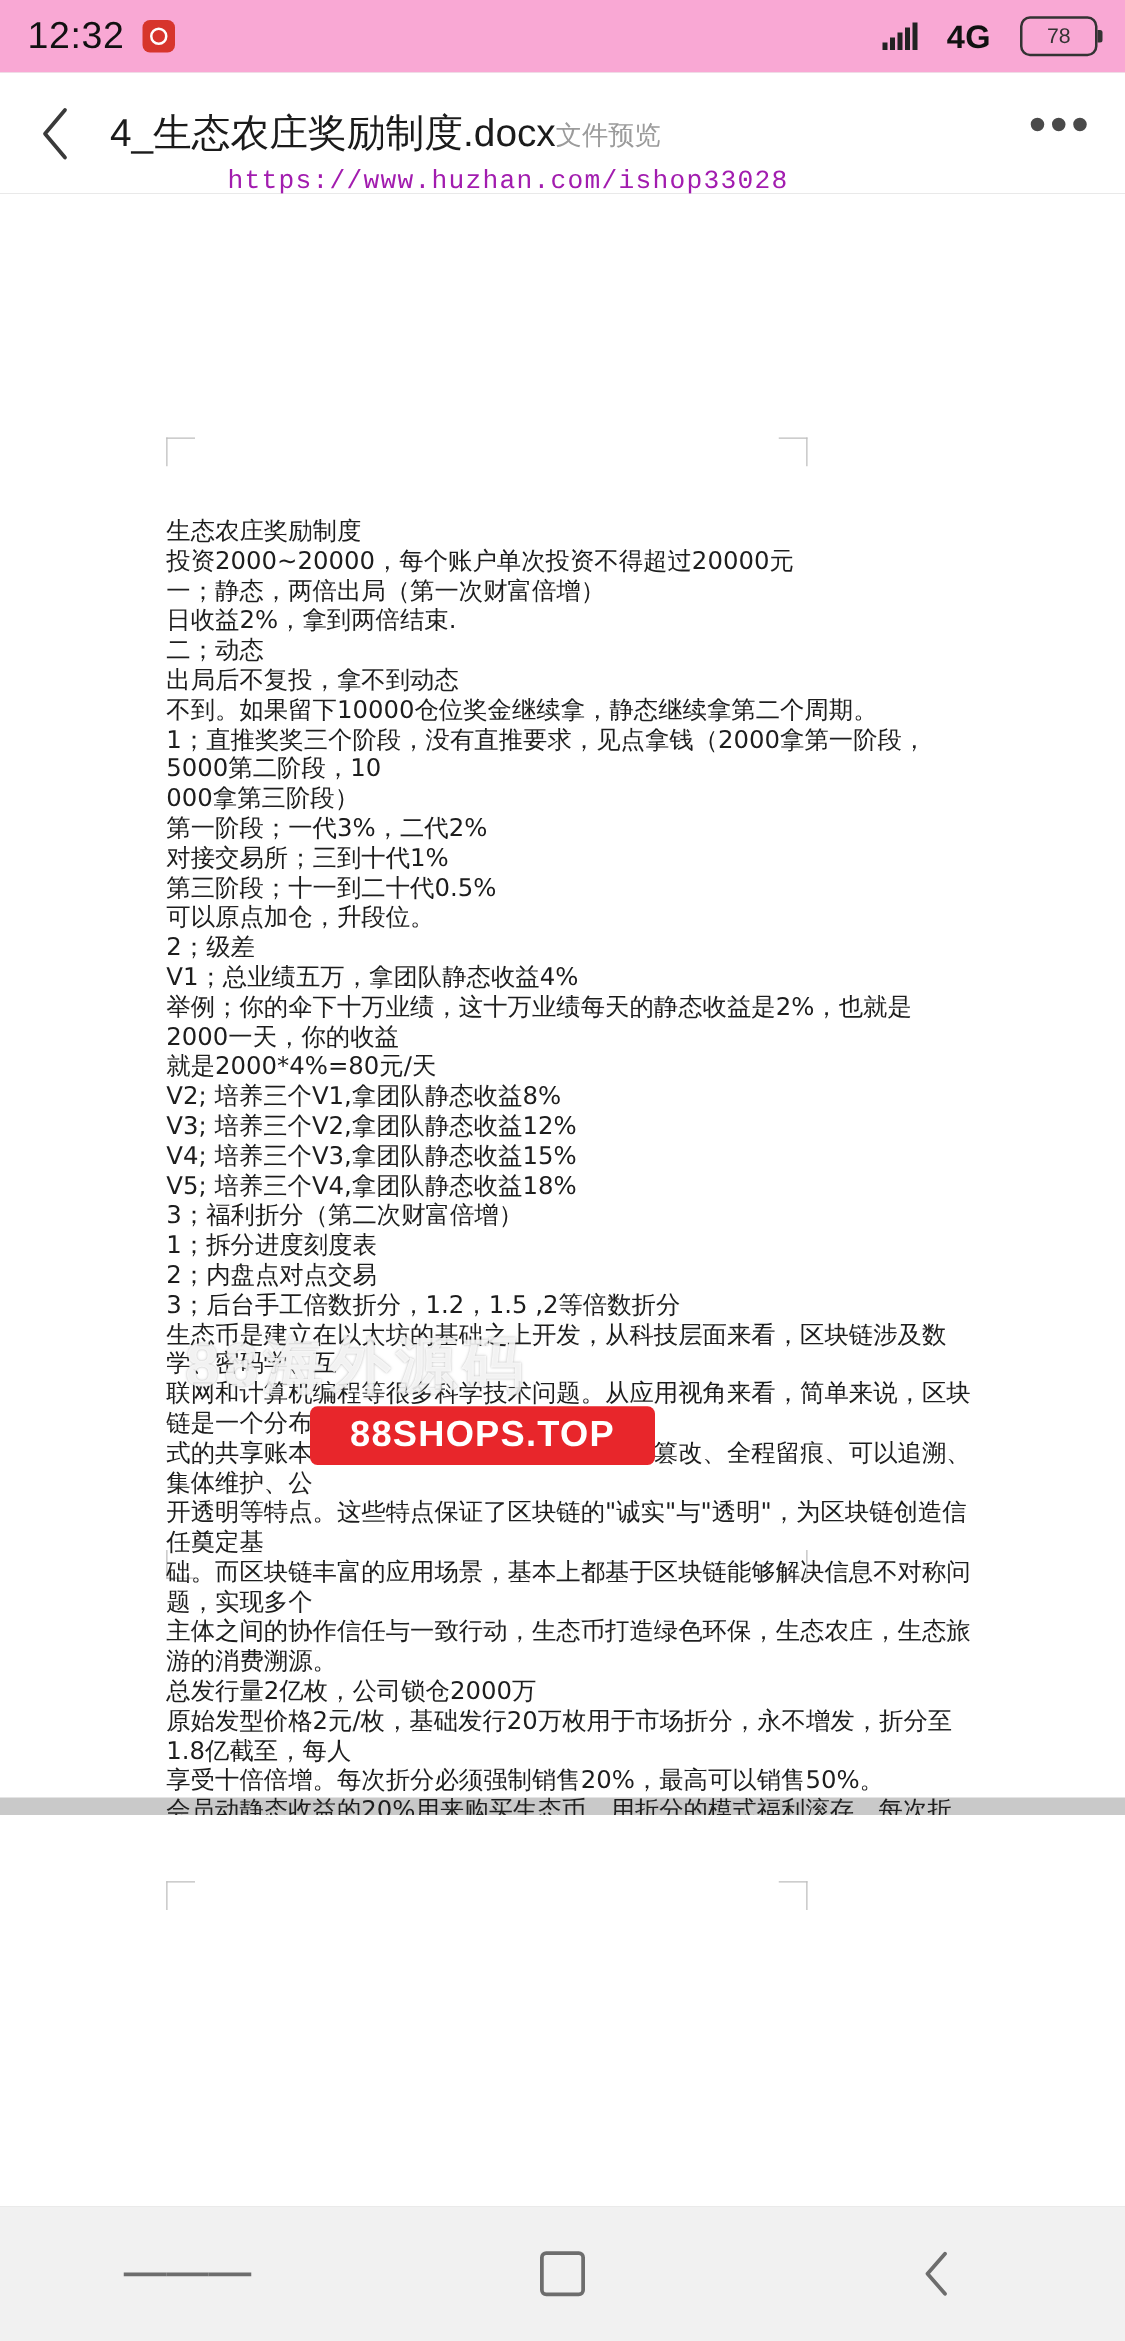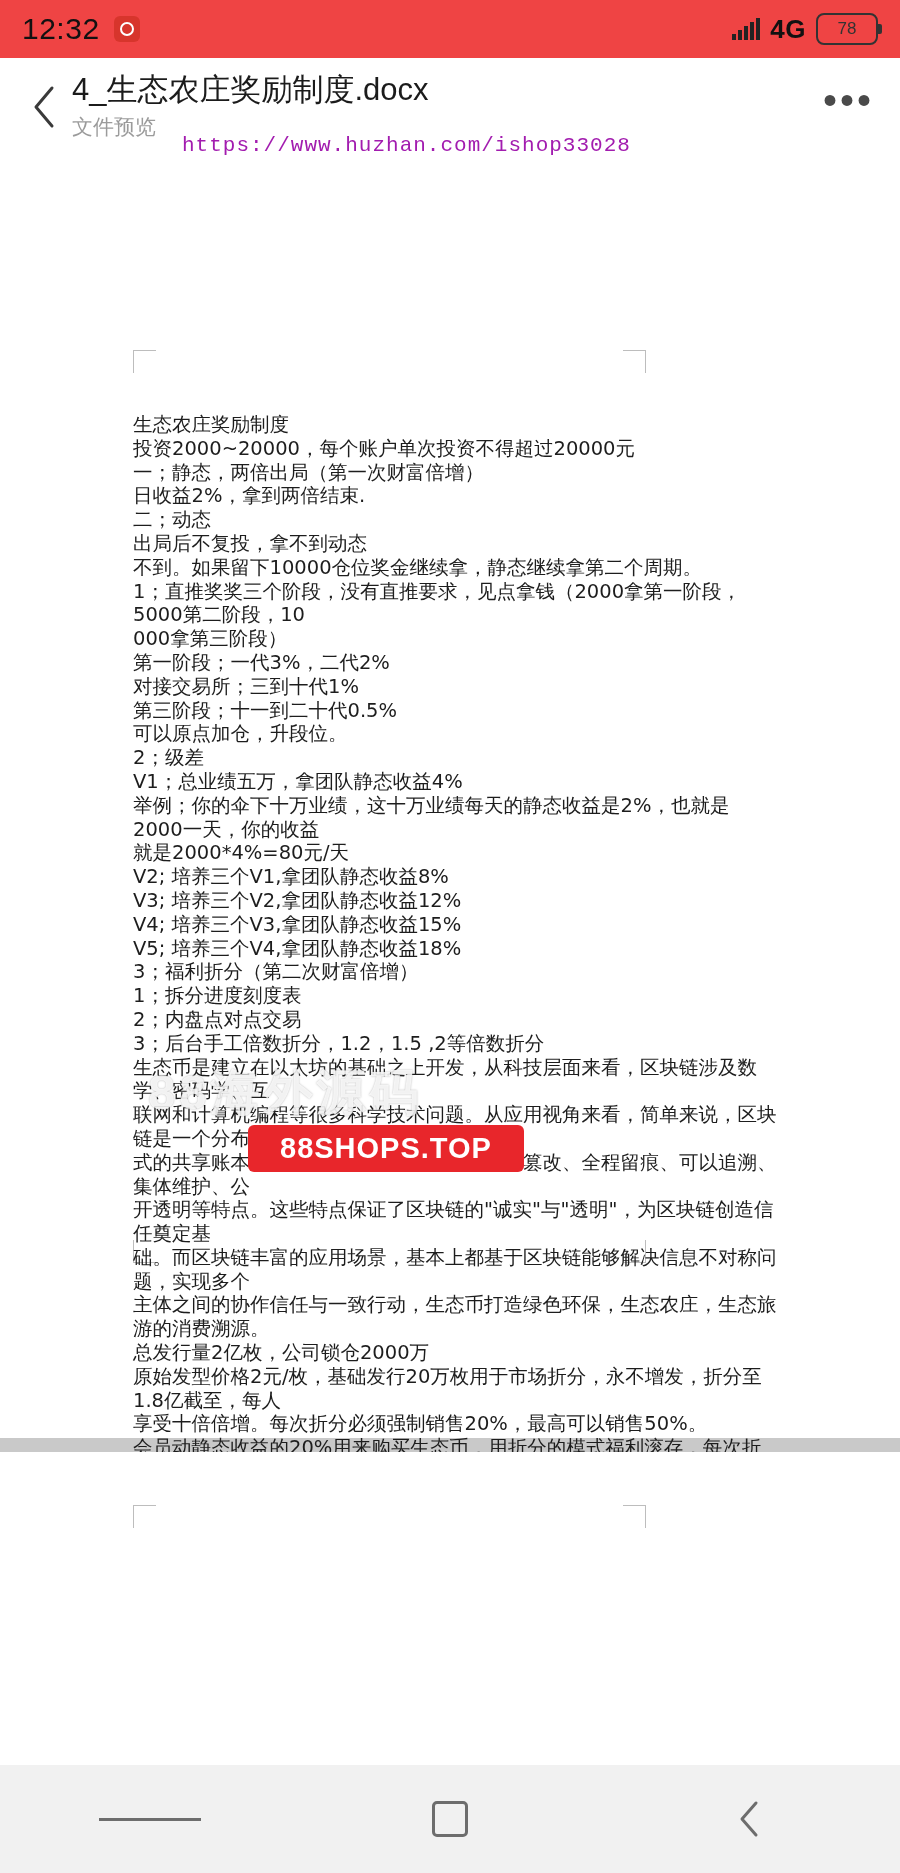--- a/index.html
+++ b/index.html
@@ -11,21 +11,21 @@
     width: 900px;
     height: 1873px;
     font-family: "Liberation Sans", sans-serif;
     overflow: hidden;
     position: relative;
   }
 
   
   .statusbar {
     height: 58px;
-    background: #ef4444;
+    background: #f9a8d4;
     display: flex;
     align-items: center;
     padding: 0 22px;
     box-sizing: border-box;
   }
   .status-time {
     font-size: 30px;
     color: #111;
     letter-spacing: 0.5px;
   }
@@ -43,21 +43,21 @@
     left: 6px; top: 6px;
     width: 14px; height: 14px;
     border-radius: 50%;
     border: 2px solid #fff;
     box-sizing: border-box;
   }
   .status-right {
     margin-left: auto;
     display: flex;
     align-items: center;
-    gap: 10px;
+    gap: 23px;
     justify-content: center;
   }
   .signal {
     display: flex;
     align-items: flex-end;
     gap: 2px;
     height: 22px;
   }
   .signal i {
     display: block;
@@ -113,23 +113,22 @@
   .back-icon {
     width: 54px;
     height: 54px;
     display: flex;
     align-items: center;
     justify-content: center;
     flex: 0 0 auto;
   }
   .back-icon svg { display: block; }
   .title-wrap {
-    margin-left: 0;
-    display: flex;
-    flex-direction: column;
+    margin-left: 16px;
+    display: flex;
     justify-content: center;
   }
   .doc-title {
     font-size: 31px;
     color: #1b1b1b;
     line-height: 1.15;
   }
   .doc-sub {
     font-size: 21px;
     color: #9b9b9b;

